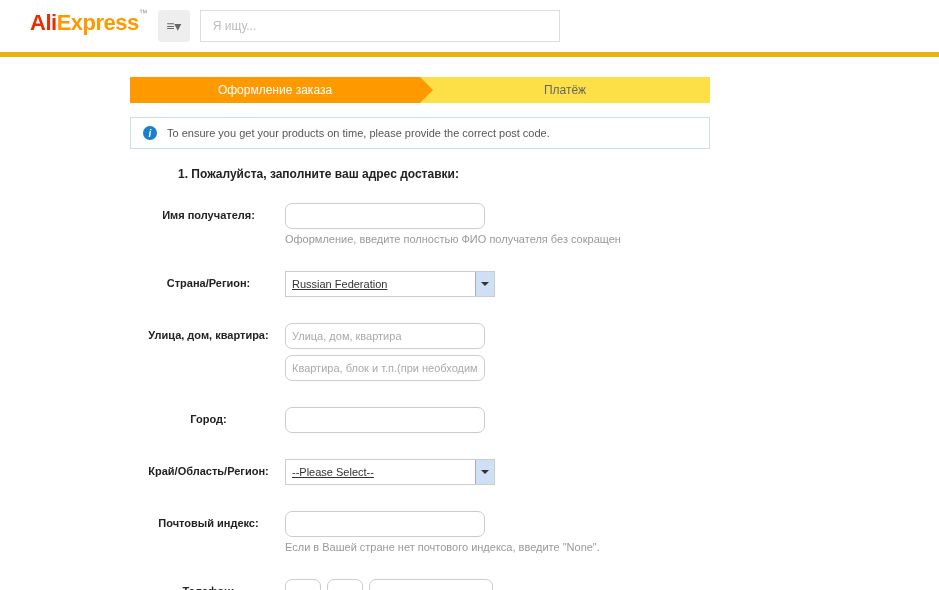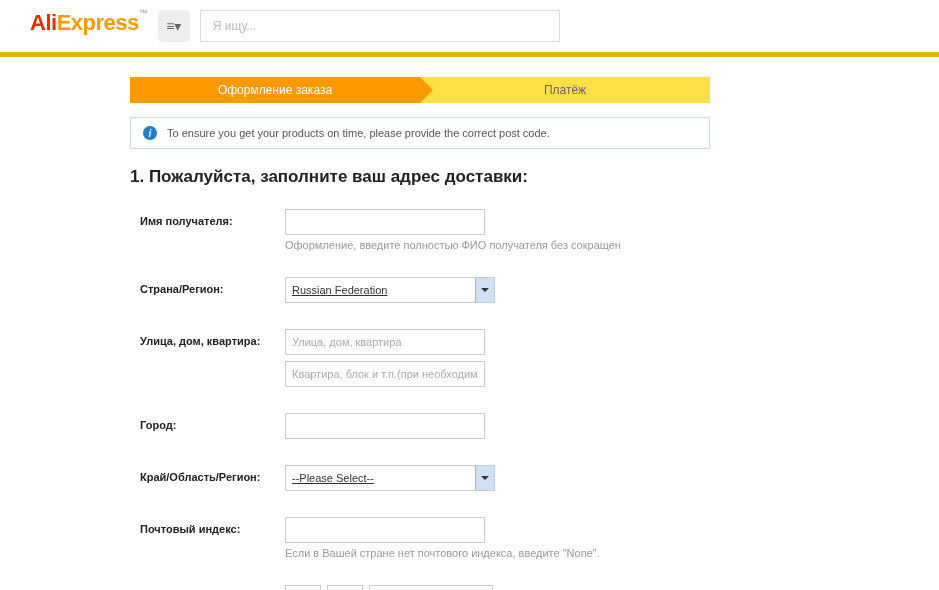--- a/index.html
+++ b/index.html
@@ -16,26 +16,26 @@
 .search input::placeholder { color:#bbb; }
 .content { width:580px; margin:20px auto 0 130px; }
 .steps { display:flex; height:26px; margin-bottom:14px; }
 .step { flex:1; display:flex; align-items:center; justify-content:center; font-size:12px; }
 .step-active { background:#f90; color:#fff; position:relative; }
 .step-active::after { content:''; position:absolute; right:-13px; top:0; border-top:13px solid transparent; border-bottom:13px solid transparent; border-left:13px solid #f90; z-index:2; }
 .step-next { background:#fde047; color:#666; }
 .info-box { display:flex; align-items:center; gap:10px; border:1px solid #cde; background:#fff; padding:8px 12px; margin-bottom:18px; }
 .info-icon { width:14px; height:14px; border-radius:50%; background:#1b7fcc; color:#fff; display:flex; align-items:center; justify-content:center; font-size:10px; font-weight:bold; font-style:italic; }
 .info-text { color:#555; font-size:11px; }
-.section-title { font-size:17px; font-weight:bold; color:#222; margin-bottom:22px; }
+.section-title { font-size:12px; font-weight:bold; color:#222; margin-bottom:22px;margin-left:48px; }
 .form-row { display:flex; align-items:flex-start; margin-bottom:8px; padding-left:10px; }
-.form-label { width:145px; text-align:left; padding-right:8px; padding-top:6px; font-size:11px; color:#222; font-weight:bold; }
+.form-label { width:145px; text-align:center; padding-right:8px; padding-top:6px; font-size:11px; color:#222; font-weight:bold; }
 .form-field { flex:1; }
 .form-field input[type=text], .form-field select { height:26px; border:1px solid #ccc; padding:0 6px; font-size:11px; color:#333; background:#fff; }
-.form-field input[type=text] { width:200px; }
+.form-field input[type=text] { width:200px;border-radius:7px; }
 .form-field select { width:210px;text-decoration:underline; }
 .form-field input::placeholder { color:#aaa; }
 .hint { color:#999; font-size:11px; margin-top:4px; display:block; }
 .gap-row { height: 18px; }
 .phone-inputs { display:flex; gap:6px; }
 .phone-inputs input { text-align:left; }
 .phone-cc { width:36px !important; }
 .phone-ac { width:36px !important; }
 .phone-num { width:124px !important; }
 select {

